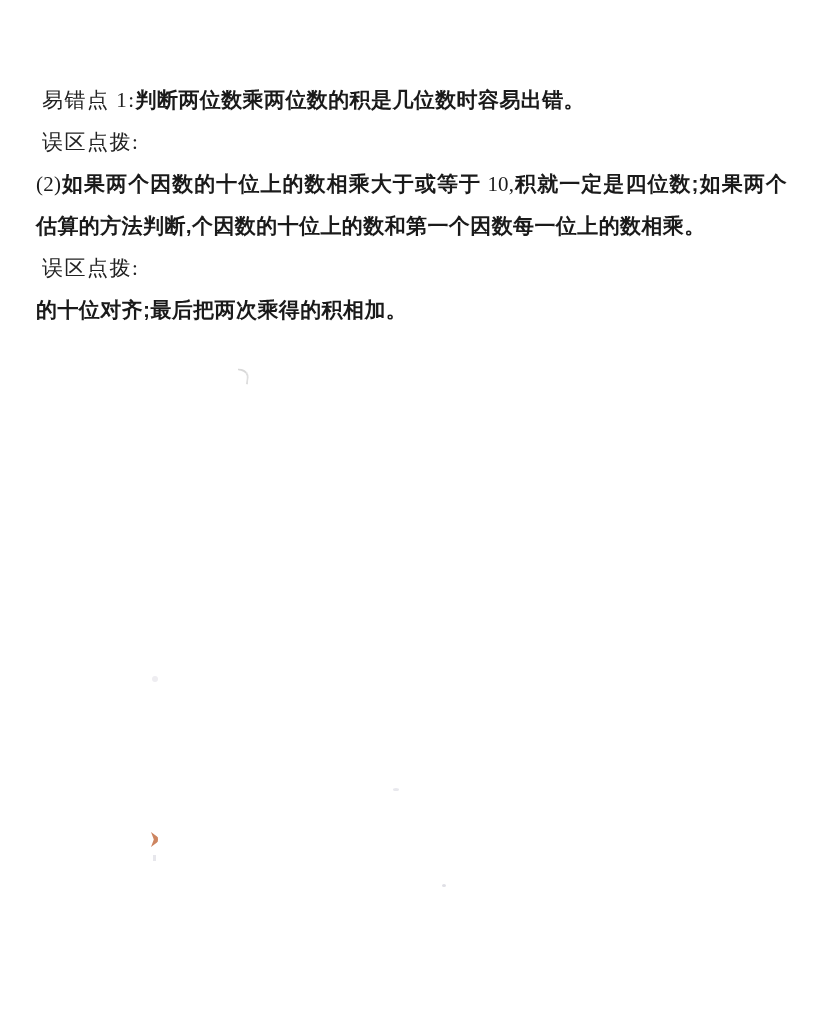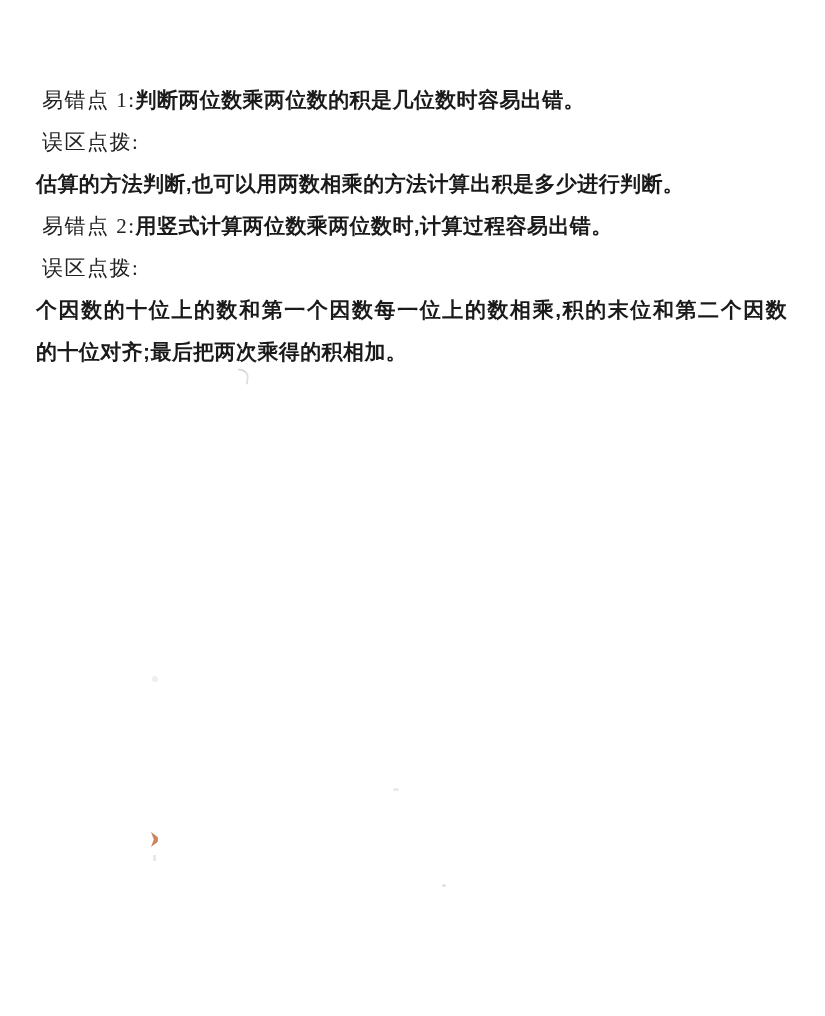--- a/index.html
+++ b/index.html
@@ -138,40 +138,37 @@
 
     <div class="line indent">
       <span class="t-label">易错点 1:</span><span class="t-hei">判断两位数乘两位数的积是几位数时容易出错。</span>
     </div>
 
     <div class="line indent">
       <span class="t-label">误区点拨:</span>
     </div>
 
 
+    <div class="line justify">
+      <span class="t-num">(2)</span><span class="t-hei">如果两个因数的十位上的数相乘大于或等于</span><span class="t-num"> 10,</span><span class="t-hei">积就一定是四位数;如果两个</span>
+    </div>
 
 
     <div class="line">
-      <span class="t-hei">估算的方法判断,也可以用两数相乘的方法计算出积是多少进行判断。</span>
+      <span class="t-hei">估算的方法判断,个因数的十位上的数和第一个因数每一位上的数相乘。</span>
     </div>
 
-    <div class="line indent">
-      <span class="t-label">易错点 2:</span><span class="t-hei">用竖式计算两位数乘两位数时,计算过程容易出错。</span>
-    </div>
 
     <div class="line indent">
       <span class="t-label">误区点拨:</span>
     </div>
 
 
 
 
-    <div class="line justify">
-      <span class="t-hei">个因数的十位上的数和第一个因数每一位上的数相乘,积的末位和第二个因数</span>
-    </div>
 
     <div class="line">
       <span class="t-hei">的十位对齐;最后把两次乘得的积相加。</span>
     </div>
 
   </div>
 
   <div class="artifact smudge-curl"></div>
   <div class="artifact dot-1"></div>
   <div class="artifact pen-mark"></div>

